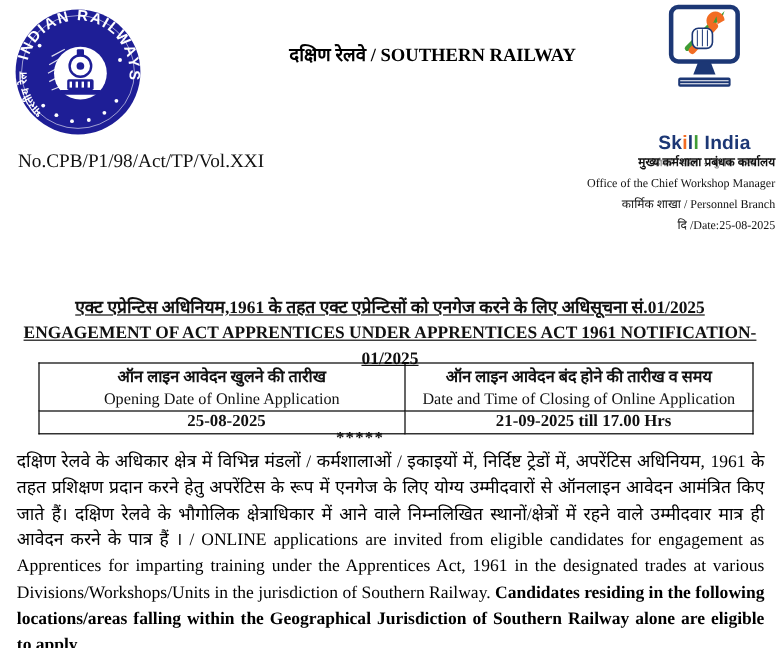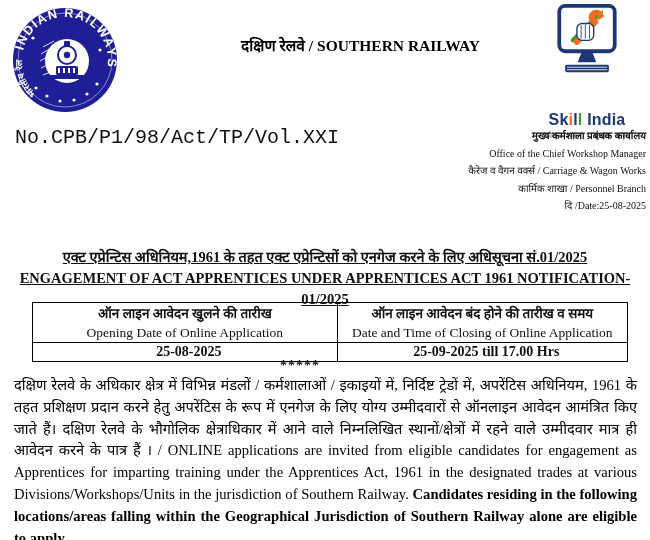--- a/index.html
+++ b/index.html
@@ -24,21 +24,21 @@
   .skill-word {
     font-family: "Liberation Sans", "DejaVu Sans", sans-serif;
     font-weight: bold; font-size: 16px; letter-spacing: 0.2px; line-height: 1.05; margin-top: 31px;
   }
   .skill-tagline {
     font-family: Liberation Mono, monospace;
     font-size: 7.5px; color: #8b8b8b; font-weight: bold; margin-top: 1px;
   }
 
   
-  .ref-no { position: absolute; left: 15px; top: 126px; font-size: 20px; font-family: Liberation Mono, monospace; }
+  .ref-no { position: absolute; left: 15px; top: 126px; font-size: 16px; }
   .office-block {
     position: absolute; right: 4px; top: 127px; width: 420px;
     text-align: right; font-size: 10px; line-height: 17.6px;
   }
   .office-block .line-0 { font-weight: bold; }
 
   
   .notif-title {
     position: absolute; left: 0; top: 247px; width: 650px;
     text-align: center; font-weight: bold; font-size: 14.5px; line-height: 21px;
@@ -157,21 +157,20 @@
       <span style="color:#1c3775">Sk</span><span style="color:#f26c23">i</span><span style="color:#1c3775">l</span><span style="color:#3f9c35">l</span><span style="color:#1c3775"> India</span>
     </div>
     <div class="skill-tagline">कौशल भारत - कुशल भारत</div>
   </div>
 
   <div class="ref-no">No.CPB/P1/98/Act/TP/Vol.XXI</div>
 
   <div class="office-block">
     <div class="line-0">मुख्य कर्मशाला प्रबंधक कार्यालय</div>
     <div class="line-1">Office of the Chief Workshop Manager</div>
-    <div class="line-2">कैरेज व वैगन वर्क्स / Carriage &amp; Wagon Works</div>
     <div class="line-3">कार्मिक शाखा / Personnel Branch</div>
     <div class="line-5">दि /Date:25-08-2025</div>
   </div>
 
   <div class="notif-title">
     <div class="t-line">एक्ट एप्रेन्टिस अधिनियम,1961 के तहत एक्ट एप्रेन्टिसों को एनगेज करने के लिए   अधिसूचना सं.01/2025</div>
     <div class="t-line">ENGAGEMENT OF ACT APPRENTICES UNDER APPRENTICES ACT 1961 NOTIFICATION-01/2025</div>
   </div>
 
   <table class="app-table">
@@ -181,21 +180,21 @@
           <div class="hin">ऑन लाइन आवेदन खुलने की तारीख</div>
           <div class="eng">Opening Date of Online Application</div>
         </td>
         <td class="hdr col-close">
           <div class="hin">ऑन लाइन आवेदन बंद होने की तारीख व समय</div>
           <div class="eng">Date and Time of Closing of Online Application</div>
         </td>
       </tr>
       <tr>
         <td class="val">25-08-2025</td>
-        <td class="val">25-09-2025 till 17.00 Hrs</td>
+        <td class="val">21-09-2025 till 17.00 Hrs</td>
       </tr>
     </tbody>
   </table>
 
   <div class="stars">*****</div>
 
   <div class="body-para"><span>दक्षिण रेलवे के अधिकार क्षेत्र में विभिन्न मंडलों / कर्मशालाओं / इकाइयों में, निर्दिष्ट ट्रेडों में, अपरेंटिस अधिनियम, 1961 के तहत प्रशिक्षण प्रदान करने हेतु अपरेंटिस के रूप में एनगेज के लिए योग्य उम्मीदवारों से ऑनलाइन आवेदन आमंत्रित किए जाते हैं। दक्षिण रेलवे के भौगोलिक क्षेत्राधिकार में आने वाले निम्नलिखित स्थानों/क्षेत्रों में रहने वाले उम्मीदवार मात्र ही आवेदन करने के पात्र हैं । / ONLINE applications are invited from eligible candidates for engagement as Apprentices for imparting training under the Apprentices Act, 1961 in the designated trades at various Divisions/Workshops/Units in the jurisdiction of Southern Railway. </span><span class="bold">Candidates residing in the following locations/areas falling within the Geographical Jurisdiction of Southern Railway alone are eligible to apply</span><span>.</span></div>
 
 </div>
 

